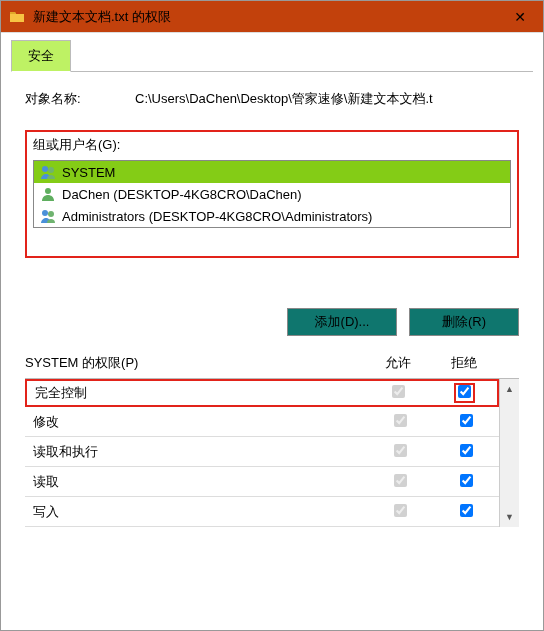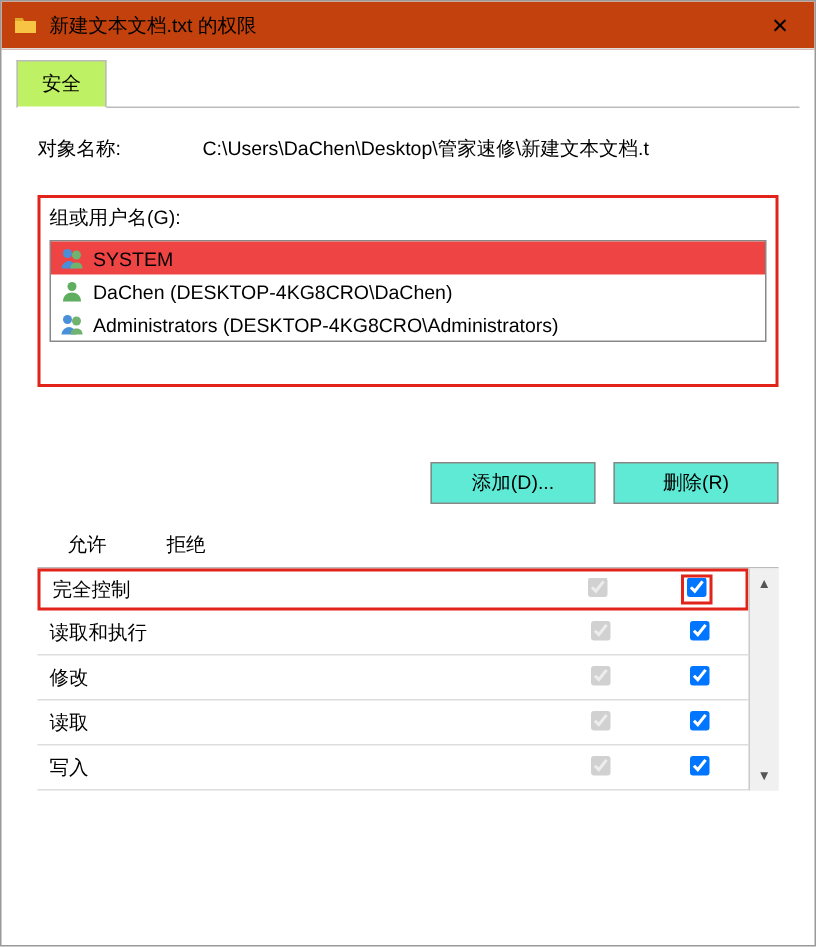--- a/index.html
+++ b/index.html
@@ -60,33 +60,33 @@
     .principals-list {
       border: 1px solid #888;
       background: #fff;
     }
     .principal {
       display: flex;
       align-items: center;
       padding: 3px 6px;
       gap: 6px;
     }
-    .principal:first-child { background: #ef4444; }
+    .principal:first-child { background: #84cc16; }
     .principal .picon { width: 16px; height: 16px; flex-shrink: 0; }
     .btn-row {
       display: flex;
       justify-content: flex-end;
       gap: 12px;
       margin: 50px 0 18px 0;
     }
     .btn {
       width: 110px;
       height: 28px;
       border: 1px solid #888;
-      background: #5eead4;
+      background: #0f766e;
       font-size: 13px;
       font-family: inherit;
       cursor: default;
     }
     .perm-header {
       display: flex;
       align-items: baseline;
       margin-bottom: 6px;
     }
     .perm-header .left { flex: 1; }
@@ -198,39 +198,40 @@
       </div>
     </div>
   </div>
 
   <div class="btn-row">
     <button class="btn">添加(D)...</button>
     <button class="btn">删除(R)</button>
   </div>
 
   <div class="perm-header">
+    <div class="left">SYSTEM 的权限(P)</div>
     <div class="col">允许</div>
     <div class="col">拒绝</div>
     <div class="scrollgap"></div>
   </div>
 
   <div class="perm-table-wrap">
     <div class="perm-table" id="perm-rows">
         <div class="perm-row highlight">
           <div class="plabel">完全控制</div>
           <div class="pcell"><input type="checkbox" disabled="" class="chk-allow" checked="" style=""></div>
           <div class="pcell"><span class="deny-wrap"><input type="checkbox" checked="" style=""></span></div>
         </div>
         <div class="perm-row">
+          <div class="plabel">修改</div>
+          <div class="pcell"><input type="checkbox" disabled="" class="chk-allow" checked="" style=""></div>
+          <div class="pcell"><input type="checkbox" checked="" style=""></div>
+        </div>
+        <div class="perm-row">
           <div class="plabel">读取和执行</div>
-          <div class="pcell"><input type="checkbox" disabled="" class="chk-allow" checked="" style=""></div>
-          <div class="pcell"><input type="checkbox" checked="" style=""></div>
-        </div>
-        <div class="perm-row">
-          <div class="plabel">修改</div>
           <div class="pcell"><input type="checkbox" disabled="" class="chk-allow" checked="" style=""></div>
           <div class="pcell"><input type="checkbox" checked="" style=""></div>
         </div>
         <div class="perm-row">
           <div class="plabel">读取</div>
           <div class="pcell"><input type="checkbox" disabled="" class="chk-allow" checked="" style=""></div>
           <div class="pcell"><input type="checkbox" checked="" style=""></div>
         </div>
         <div class="perm-row">
           <div class="plabel">写入</div>

